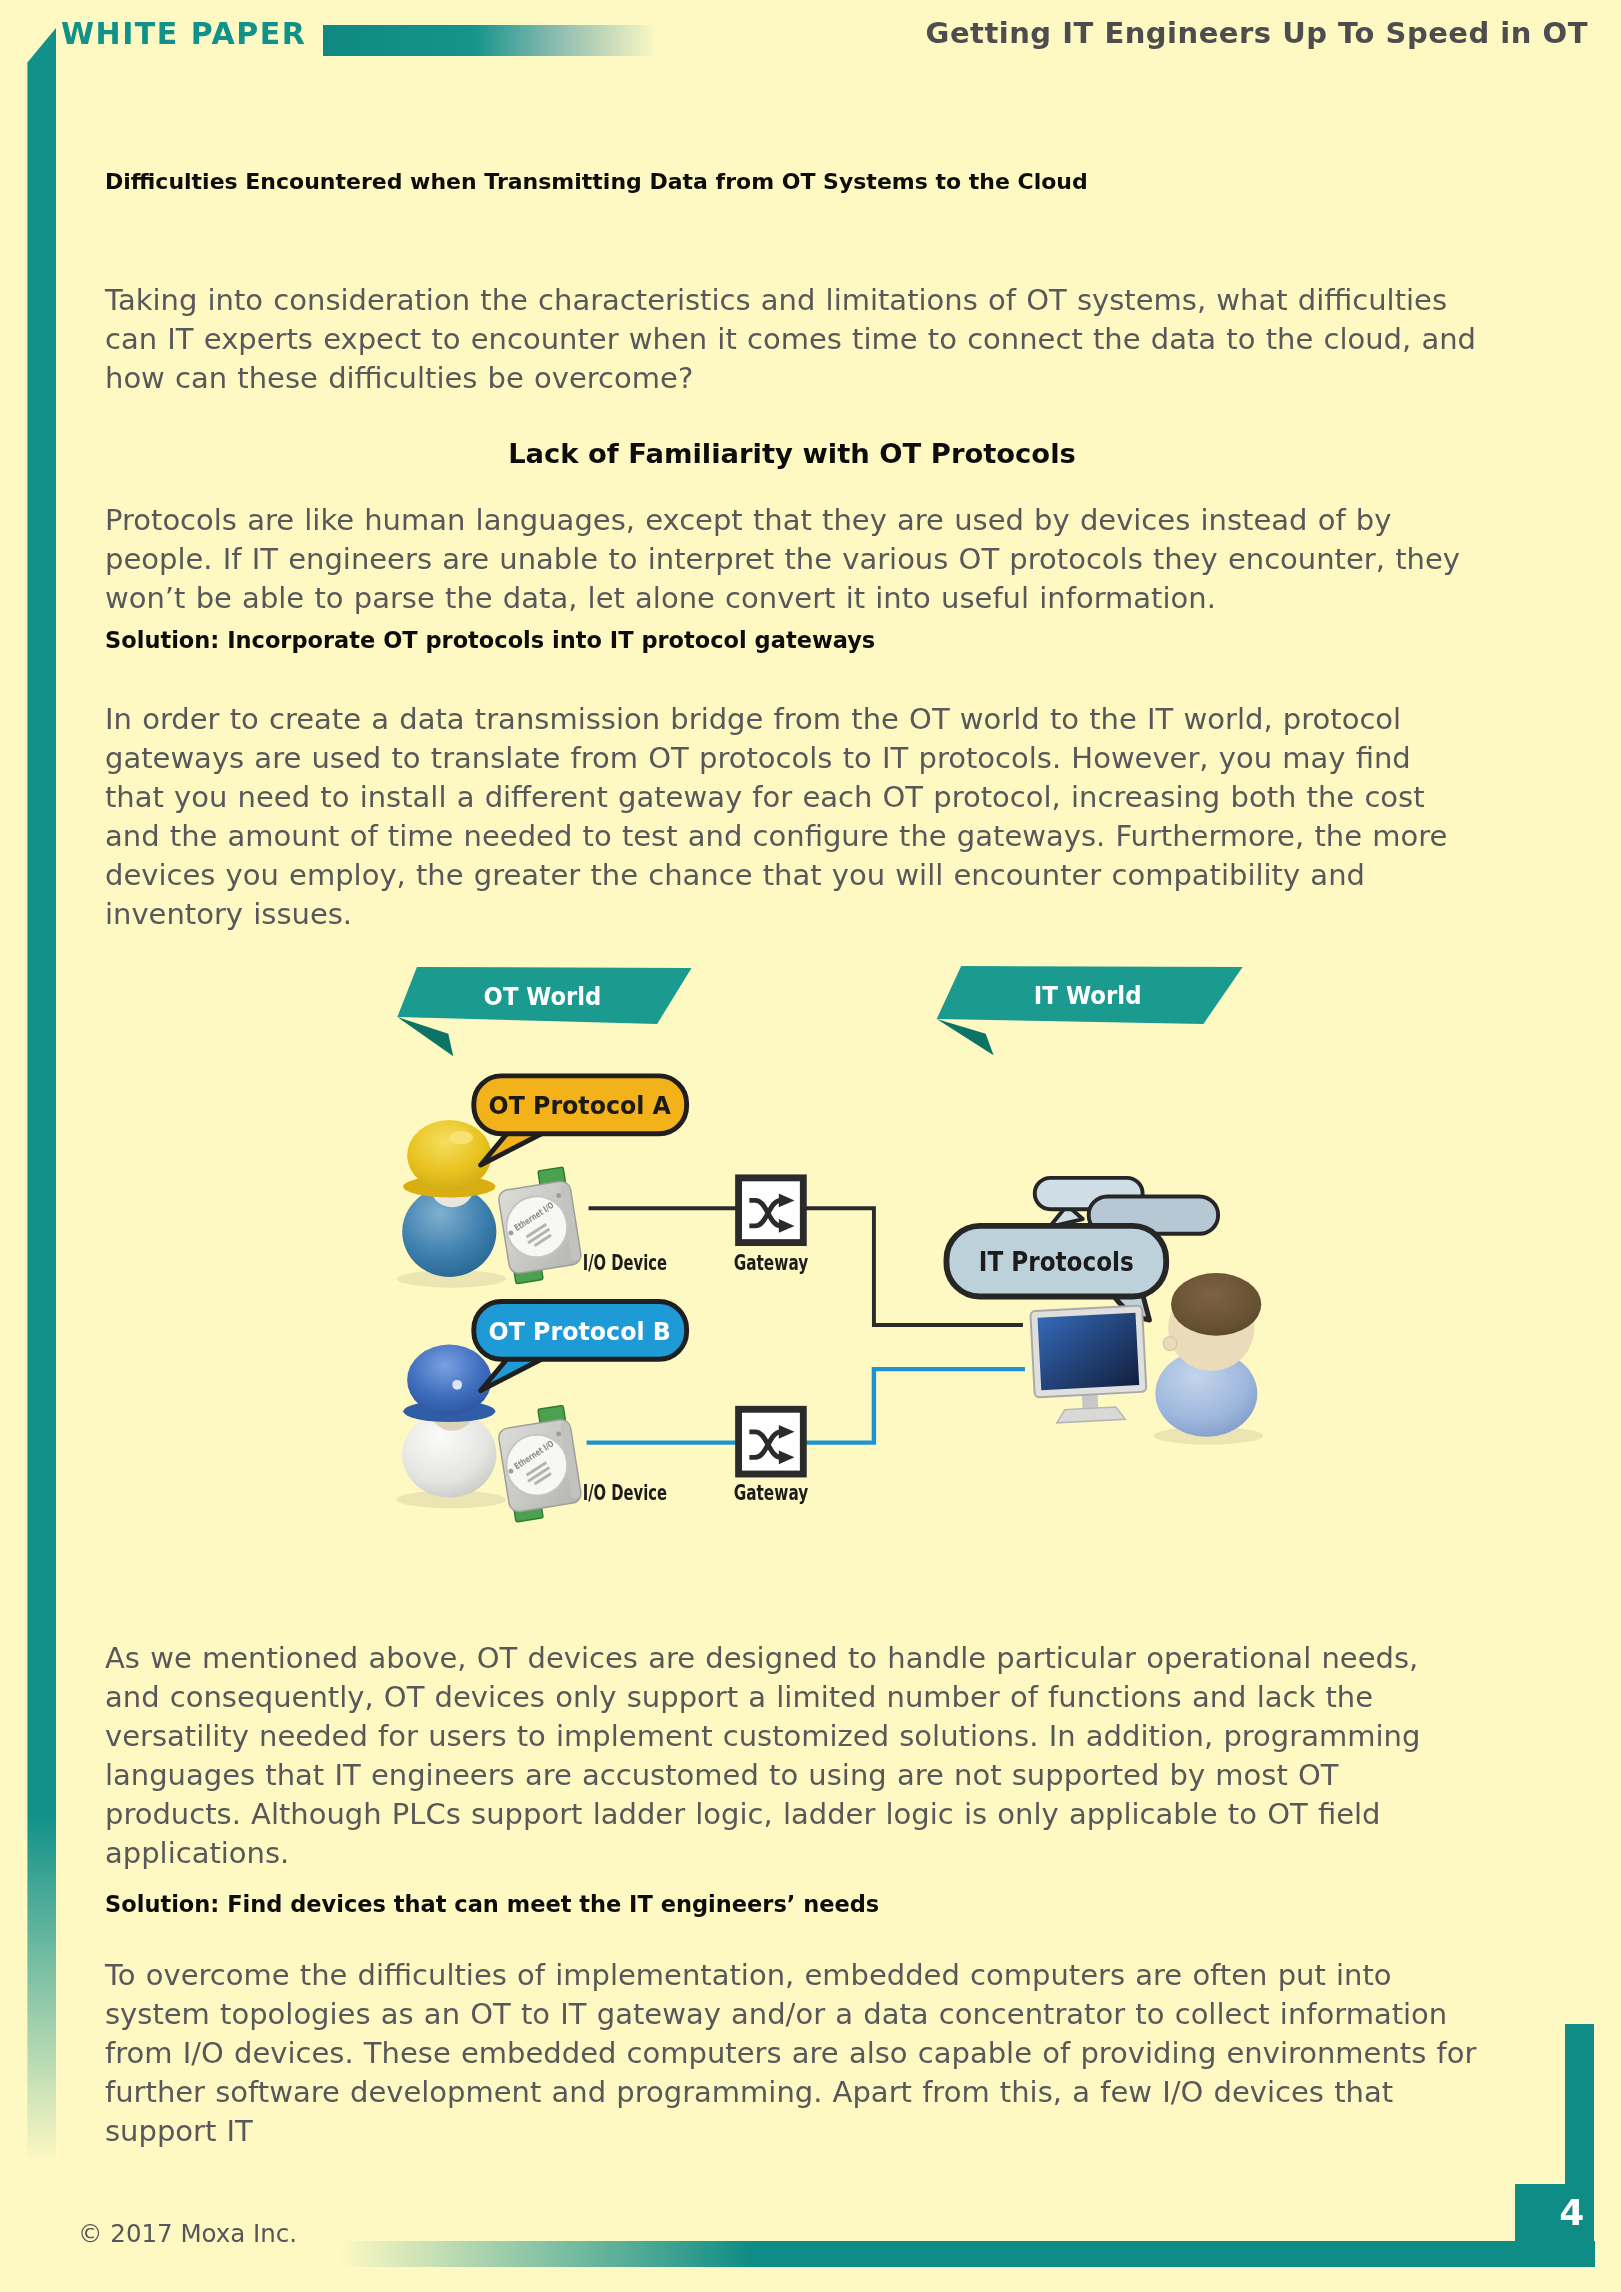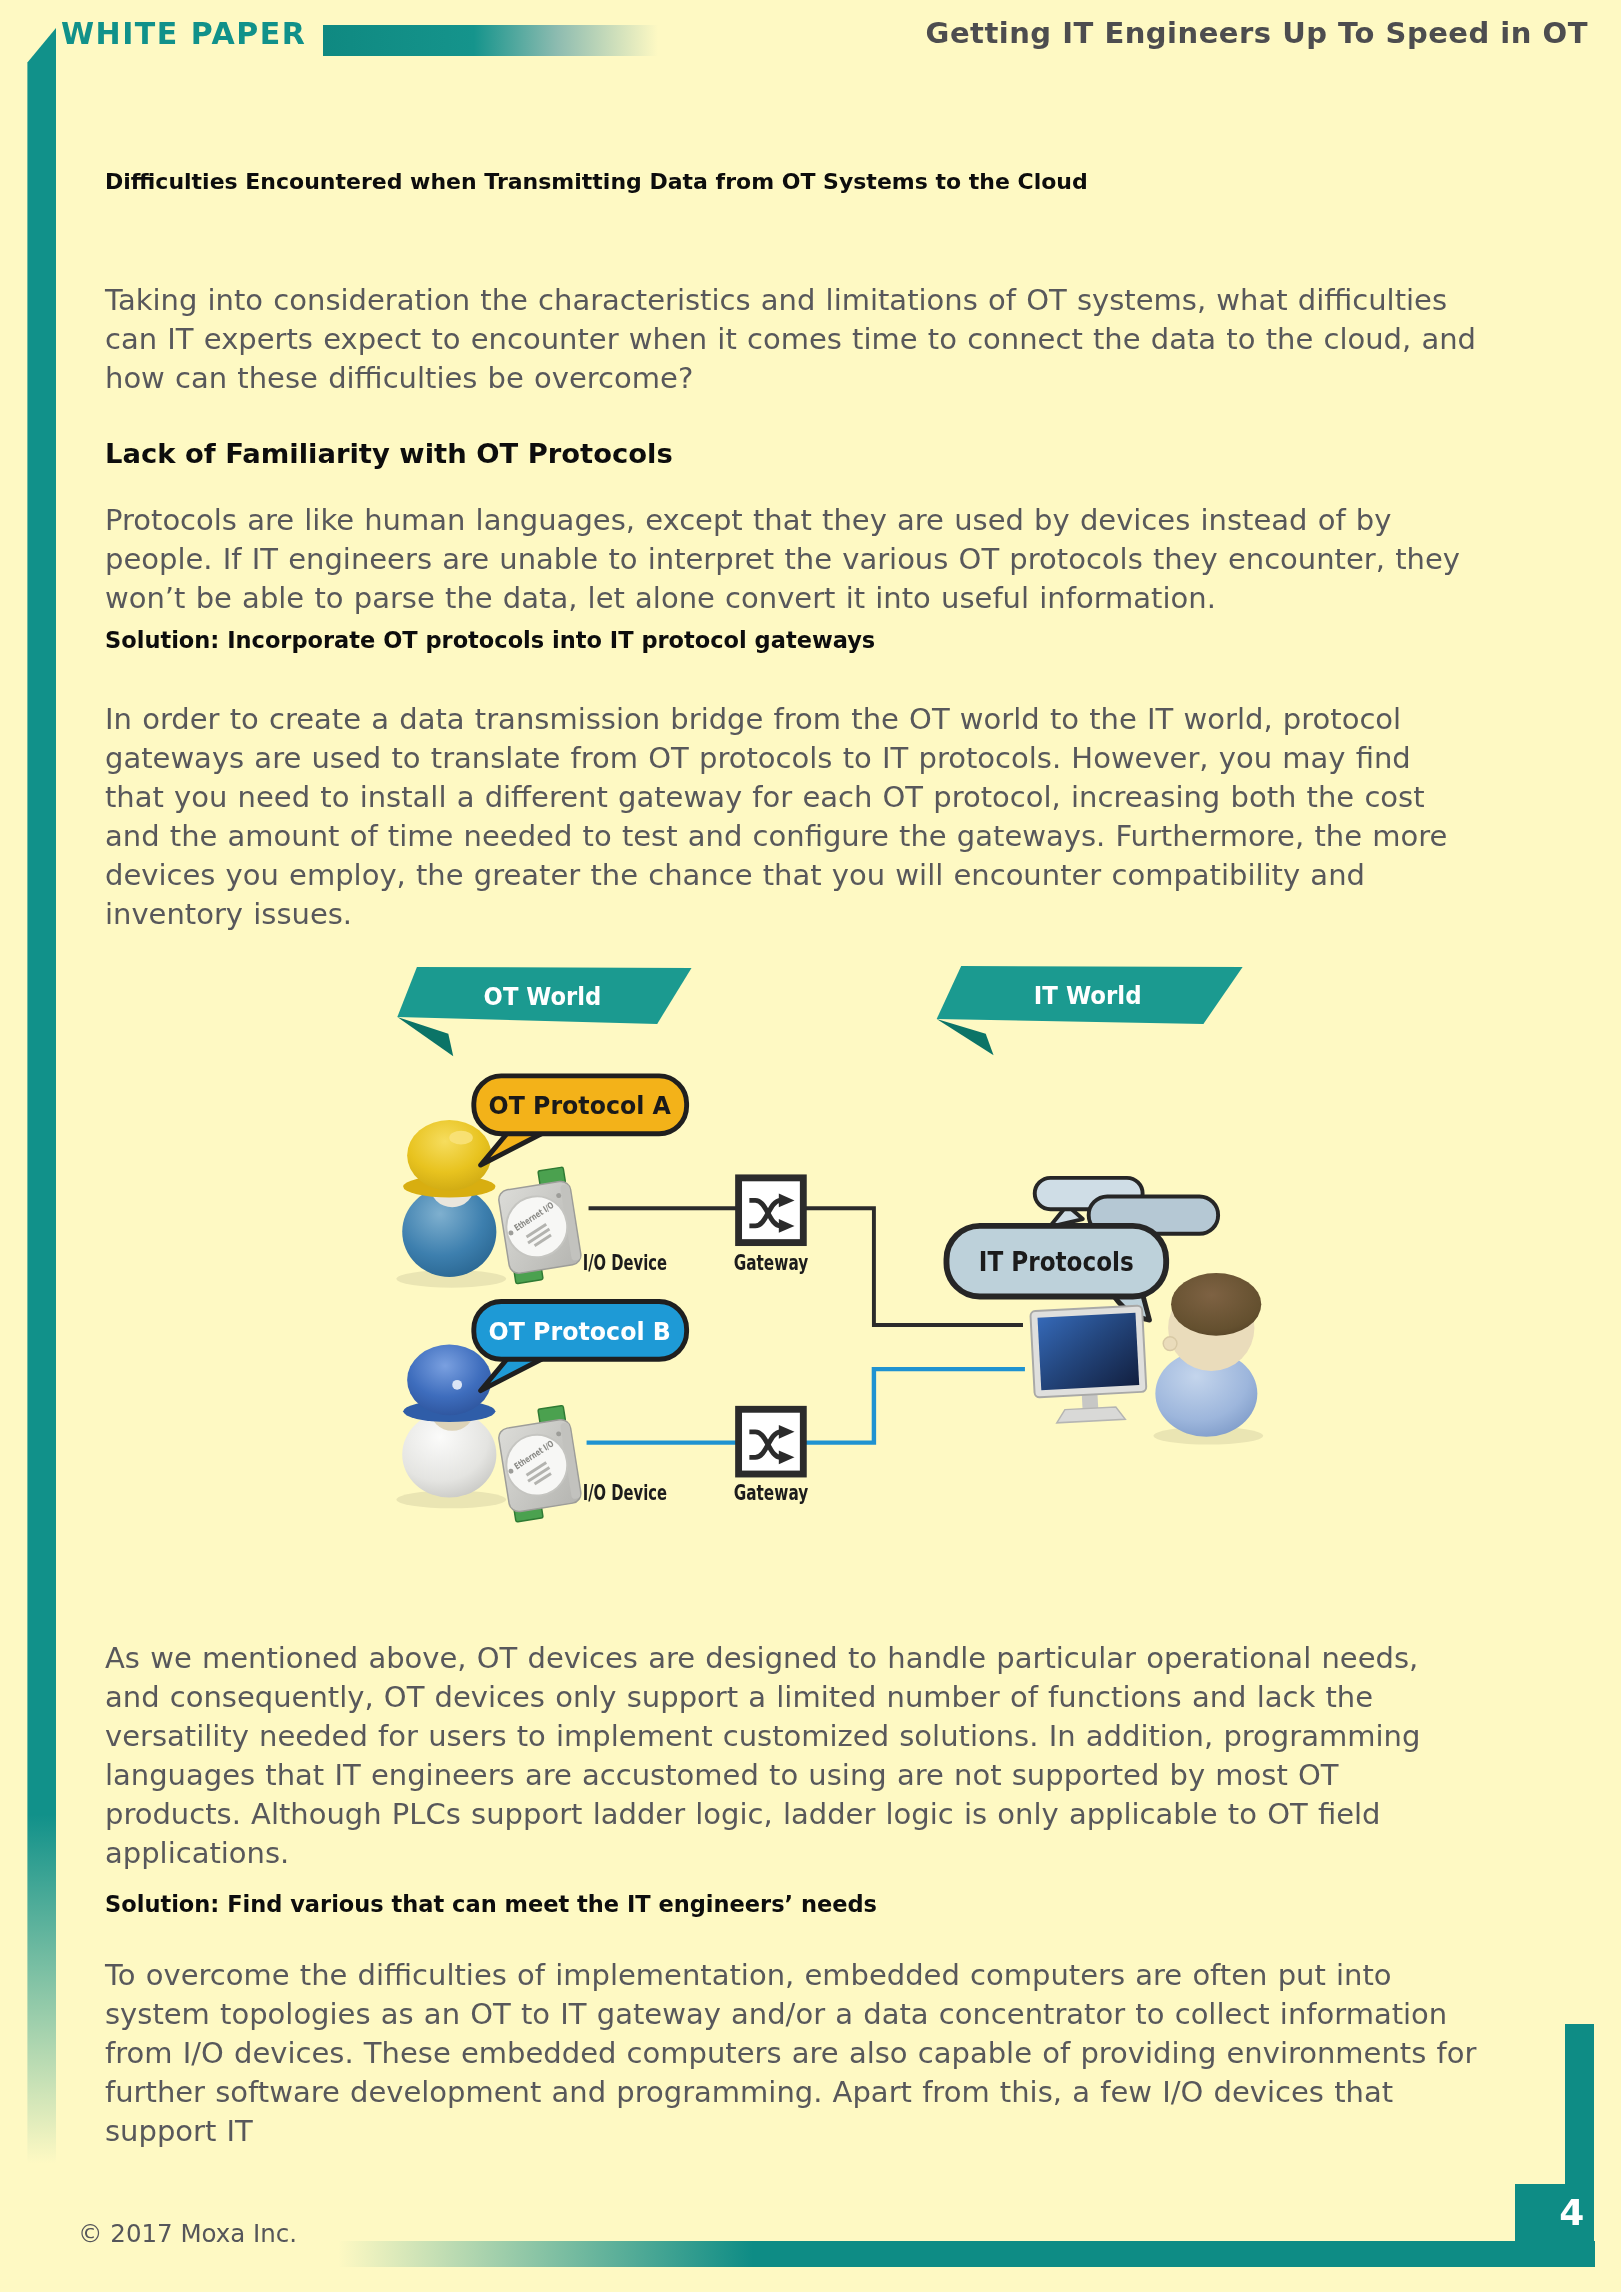--- a/index.html
+++ b/index.html
@@ -26,21 +26,21 @@
   .hdr-title{
     position:absolute;left:804px;top:15.7px;width:784px;text-align:right;
     font-size:29px;font-weight:bold;color:#4D4D4F;letter-spacing:0.5px;white-space:nowrap;
   }
   
   .tb{position:absolute;left:105px;width:1374px;}
   .h1{top:154px;width:1245px;font-size:22px;font-weight:bold;color:#0d0d0d;line-height:56px;}
   .p{font-size:29px;color:#58585B;line-height:39px;word-spacing:1px;}
   .p1{top:281px;}
   .h2{font-size:27.4px;font-weight:bold;color:#0d0d0d;line-height:33px;}
-  .h2a{top:437px;}
+  .h2a{top:437px;text-align:center;}
   .h3{font-size:22.5px;font-weight:bold;color:#0d0d0d;line-height:29px;}
   .h3a{top:626px;}
   .p3{top:700px;}
   .h2b{top:1564px;}
   .p4{top:1639px;}
   .h3b{top:1890px;}
   .p5{top:1956px;}
   
   .diagram{position:absolute;left:363px;top:965px;width:912px;height:564px;}
   
@@ -254,21 +254,21 @@
         <ellipse cx="862" cy="480" rx="56" ry="9" fill="#000" opacity="0.08"></ellipse>
         <ellipse cx="860" cy="437" rx="52" ry="44" fill="url(#bodyBlueIT)"></ellipse>
         <circle cx="865" cy="370" r="44" fill="#EADCBB"></circle>
         <ellipse cx="870" cy="346" rx="46" ry="32" fill="url(#hairBrown)"></ellipse>
         <circle cx="823" cy="386" r="7" fill="#EADCBB" stroke="#D8C9A5" stroke-width="1.5"></circle>
       </g>
     </svg>
   </div>
 
   <div class="tb p p4">As we mentioned above, OT devices are designed to handle particular operational needs, and consequently, OT devices only support a limited number of functions and lack the versatility needed for users to implement customized solutions. In addition, programming languages that IT engineers are accustomed to using are not supported by most OT products. Although PLCs support ladder logic, ladder logic is only applicable to OT field applications.</div>
-  <div class="tb h3 h3b">Solution: Find various that can meet the IT engineers’ needs</div>
+  <div class="tb h3 h3b">Solution: Find devices that can meet the IT engineers’ needs</div>
   <div class="tb p p5">To overcome the difficulties of implementation, embedded computers are often put into system topologies as an OT to IT gateway and/or a data concentrator to collect information from I/O devices. These embedded computers are also capable of providing environments for further software development and programming. Apart from this, a few I/O devices that support IT</div>
 
   <div class="copyright">© 2017 Moxa Inc.</div>
   <div class="footer-bar"></div>
   <div class="right-strip"></div>
   <div class="page-num">4</div>
 
 </div>
 
 

